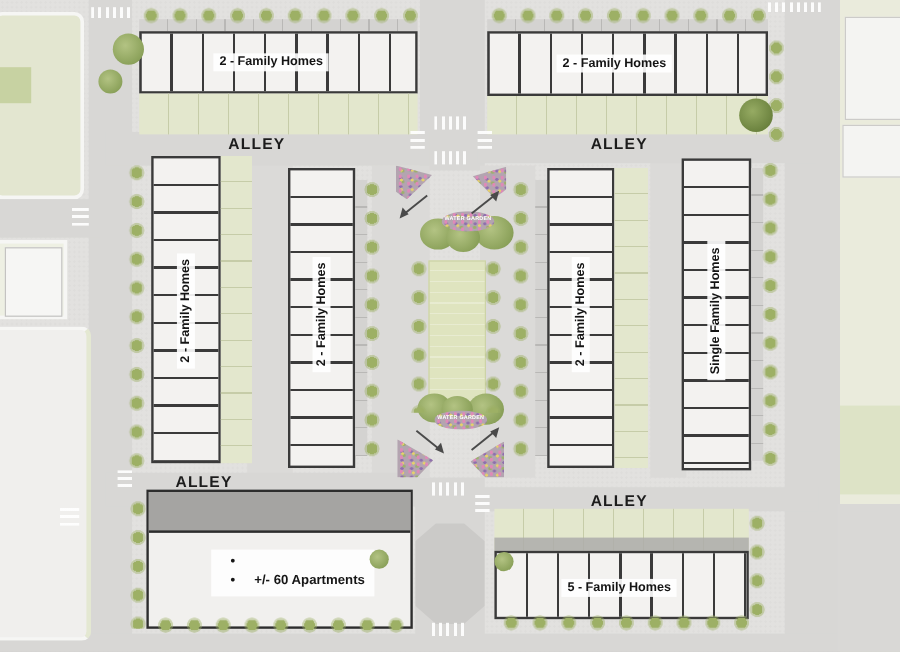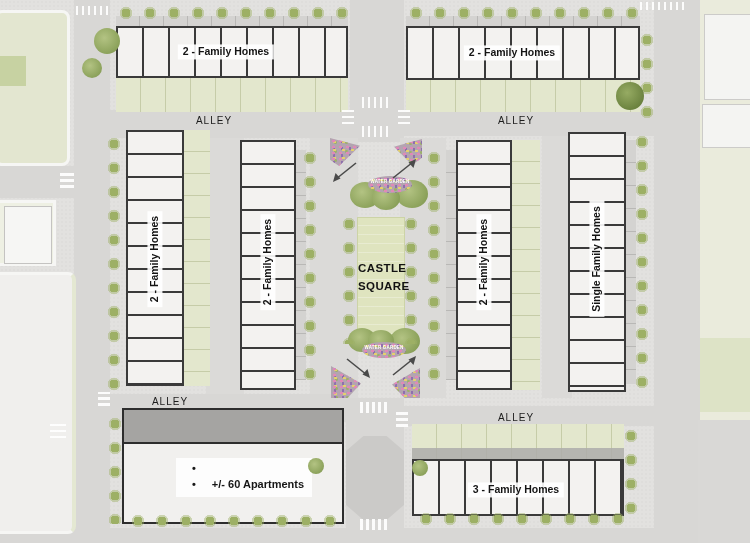--- a/index.html
+++ b/index.html
@@ -40,21 +40,21 @@
   .octagon{position:absolute;background:#cbcac8;
     clip-path:polygon(30% 0,70% 0,100% 18%,100% 82%,70% 100%,30% 100%,0 82%,0 18%);}
   .xwalk{position:absolute;opacity:.92;}
   .xwalk.h{background:repeating-linear-gradient(90deg, #ffffff 0 2.5px, transparent 2.5px 6px);}
   .xwalk.v{background:repeating-linear-gradient(0deg, #ffffff 0 2.5px, transparent 2.5px 6px);}
   
   .chip{position:absolute;transform:translate(-50%,-50%);background:rgba(255,255,255,.9);
         padding:1px 5px;font-size:10.5px;font-weight:700;line-height:1.25;color:#141414;white-space:nowrap;}
   .vchip{position:absolute;transform:translate(-50%,-50%) rotate(-90deg);background:rgba(255,255,255,.9);
         padding:1px 5px;font-size:10.5px;font-weight:700;line-height:1.25;color:#141414;white-space:nowrap;}
-  .alley-label{position:absolute;transform:translate(-50%,-50%);font-size:10px;font-weight:400;
+  .alley-label{position:absolute;transform:translate(-50%,-50%);font-size:13px;font-weight:700;
         letter-spacing:1px;color:#1c1c1c;white-space:nowrap;}
   .square-label{position:absolute;width:72px;font-size:11.5px;font-weight:700;line-height:1.55;
         letter-spacing:.4px;color:#121212;}
   .wg-label{position:absolute;width:100%;top:3px;text-align:center;font-size:4.5px;font-weight:700;
         line-height:1.2;color:#ffffff;letter-spacing:.2px;}
   .bldg{position:absolute;background:#f1f0ee;border:2.5px solid #2d2d2d;box-sizing:border-box;}
   .bldg-band{position:absolute;left:0;top:0;right:0;height:32px;background:#a5a4a2;border-bottom:2px solid #2d2d2d;}
   .bldg-text{position:absolute;background:rgba(255,255,255,.85);padding:3px 8px 4px 6px;
         font-size:11px;font-weight:700;color:#161616;line-height:1.45;}
   .bldg-text ul{list-style:none;margin:0;padding:0 0 0 10px;}
@@ -207,22 +207,21 @@
   <div class="tree" style="left:616px;top:82px;width:28px;height:28px;background:radial-gradient(circle at 40% 38%, #96ab63, #6d8440 68%, #5d7434);"></div>
   <div class="tree" style="left:308px;top:458px;width:16px;height:16px;"></div>
   <div class="tree" style="left:412px;top:460px;width:16px;height:16px;"></div>
 
   <div class="chip" style="left:226px;top:52px;">2 - Family Homes</div>
   <div class="chip" style="left:512px;top:53px;">2 - Family Homes</div>
   <div class="vchip" style="left:155px;top:259px;">2 - Family Homes</div>
   <div class="vchip" style="left:268px;top:262px;">2 - Family Homes</div>
   <div class="vchip" style="left:484px;top:262px;">2 - Family Homes</div>
   <div class="vchip" style="left:597px;top:259px;">Single Family Homes</div>
-  <div class="chip" style="left:516px;top:490px;">3 - Family Homes</div>
+  <div class="chip" style="left:516px;top:490px;">5 - Family Homes</div>
 
   <div class="alley-label" style="left:214px;top:120px;">ALLEY</div>
   <div class="alley-label" style="left:516px;top:120px;">ALLEY</div>
   <div class="alley-label" style="left:170px;top:401px;">ALLEY</div>
   <div class="alley-label" style="left:516px;top:417px;">ALLEY</div>
 
-  <div class="square-label" style="left:358px;top:260px;">CASTLE SQUARE</div>
 
 </div>
 
 </body></html>

